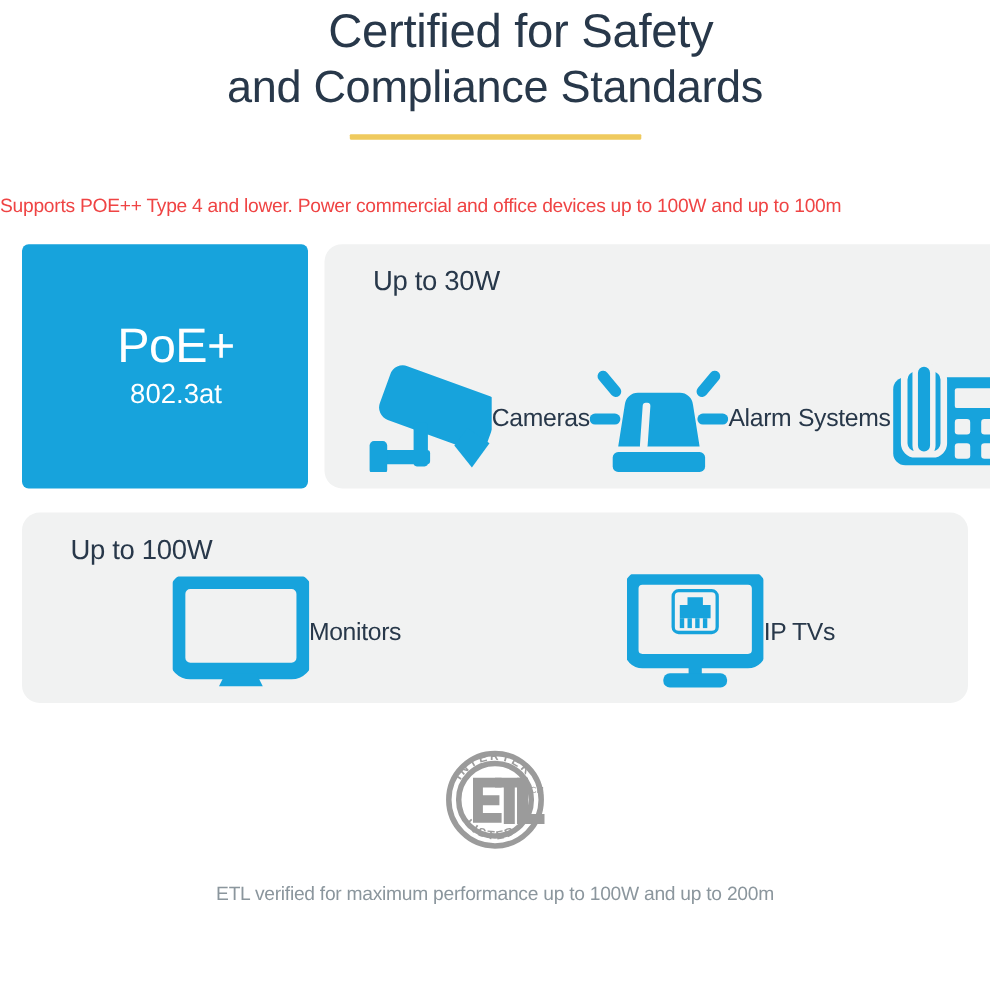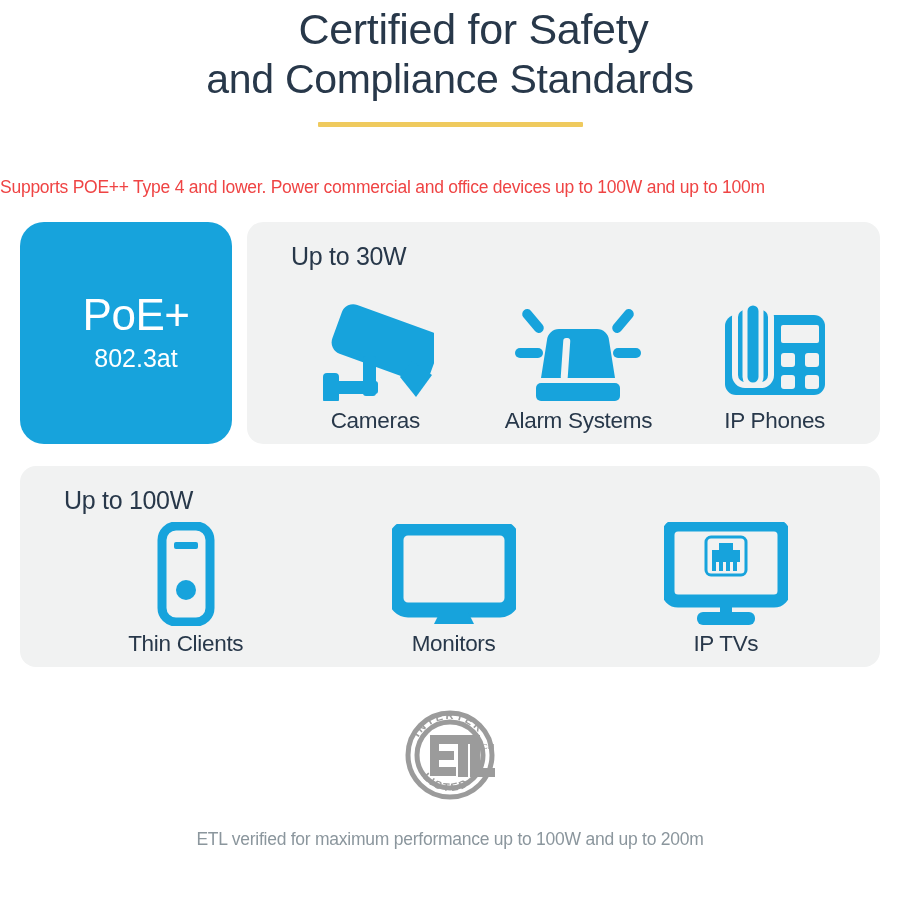--- a/index.html
+++ b/index.html
@@ -51,23 +51,23 @@
     box-sizing: border-box;
   }
   .row {
     display: flex;
     align-items: stretch;
     gap: 15px;
   }
   .row + .row { margin-top: 22px; }
 
   .tier-card {
-    width: 212px;
+    width: 260px;
     min-height: 222px;
-    border-radius: 24px;
+    border-radius: 6px;
     display: flex;
     flex-direction: column;
     align-items: center;
     justify-content: center;
     color: #ffffff;
     flex: 0 0 auto;
     box-sizing: border-box;
     padding-left: 20px;
   }
   .tier-card.blue { background: #17a3dc; }
@@ -103,21 +103,21 @@
   }
   .device-list {
     display: flex;
     flex: 1 1 auto;
     align-items: flex-end;
     justify-content: space-around;
     margin-top: 4px;
   }
   .device {
     display: flex;
-    flex-direction: column;
+    flex-direction: row;
     align-items: center;
     justify-content: center;
   }
   .device-icon {
     height: 110px;
     display: flex;
     align-items: center;
     justify-content: center;
   }
   .device-label {
@@ -217,30 +217,20 @@
     </div>
   </div>
 
   <div class="row">
 
 
     <div class="devices-panel">
       <div class="panel-wattage">Up to 100W</div>
       <div class="device-list">
 
-        <div class="device">
-          <div class="device-icon">
-            <svg width="58" height="104" viewBox="0 0 58 104" aria-hidden="true">
-              <rect x="5" y="4" width="48" height="96" rx="14" fill="none" stroke="#17a3dc" stroke-width="9"></rect>
-              <rect x="17" y="20" width="24" height="7" rx="2" fill="#17a3dc"></rect>
-              <circle cx="29" cy="68" r="10" fill="#17a3dc"></circle>
-            </svg>
-          </div>
-          <div class="device-label">Thin Clients</div>
-        </div>
 
         <div class="device">
           <div class="device-icon">
             <svg width="124" height="100" viewBox="0 0 124 100" aria-hidden="true">
               <rect x="4" y="4" width="116" height="82" rx="12" fill="none" stroke="#17a3dc" stroke-width="15"></rect>
               <path d="M48 88 h28 l6 12 h-40 z" fill="#17a3dc"></path>
             </svg>
           </div>
           <div class="device-label">Monitors</div>
         </div>

